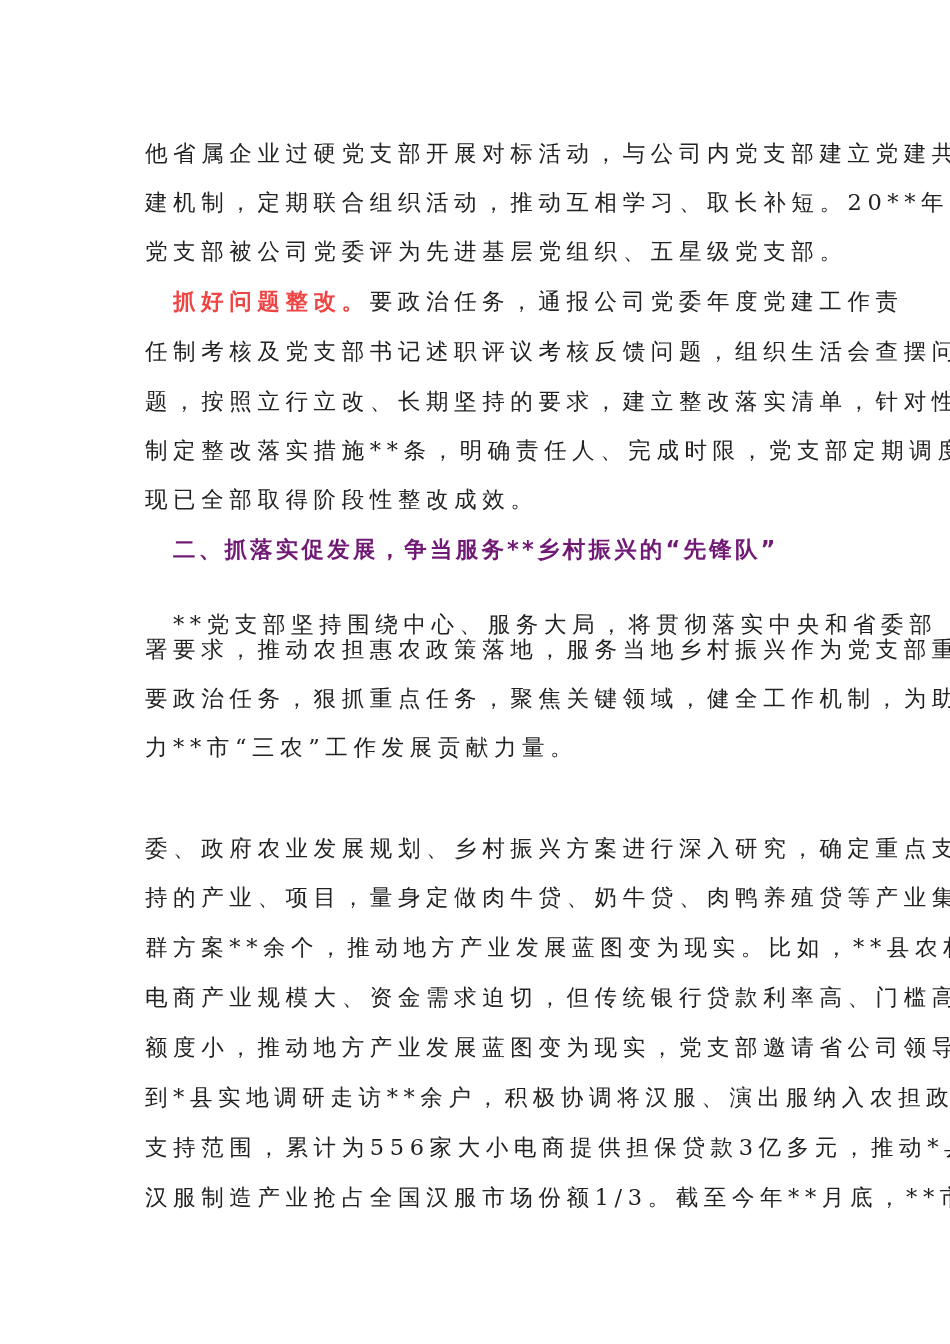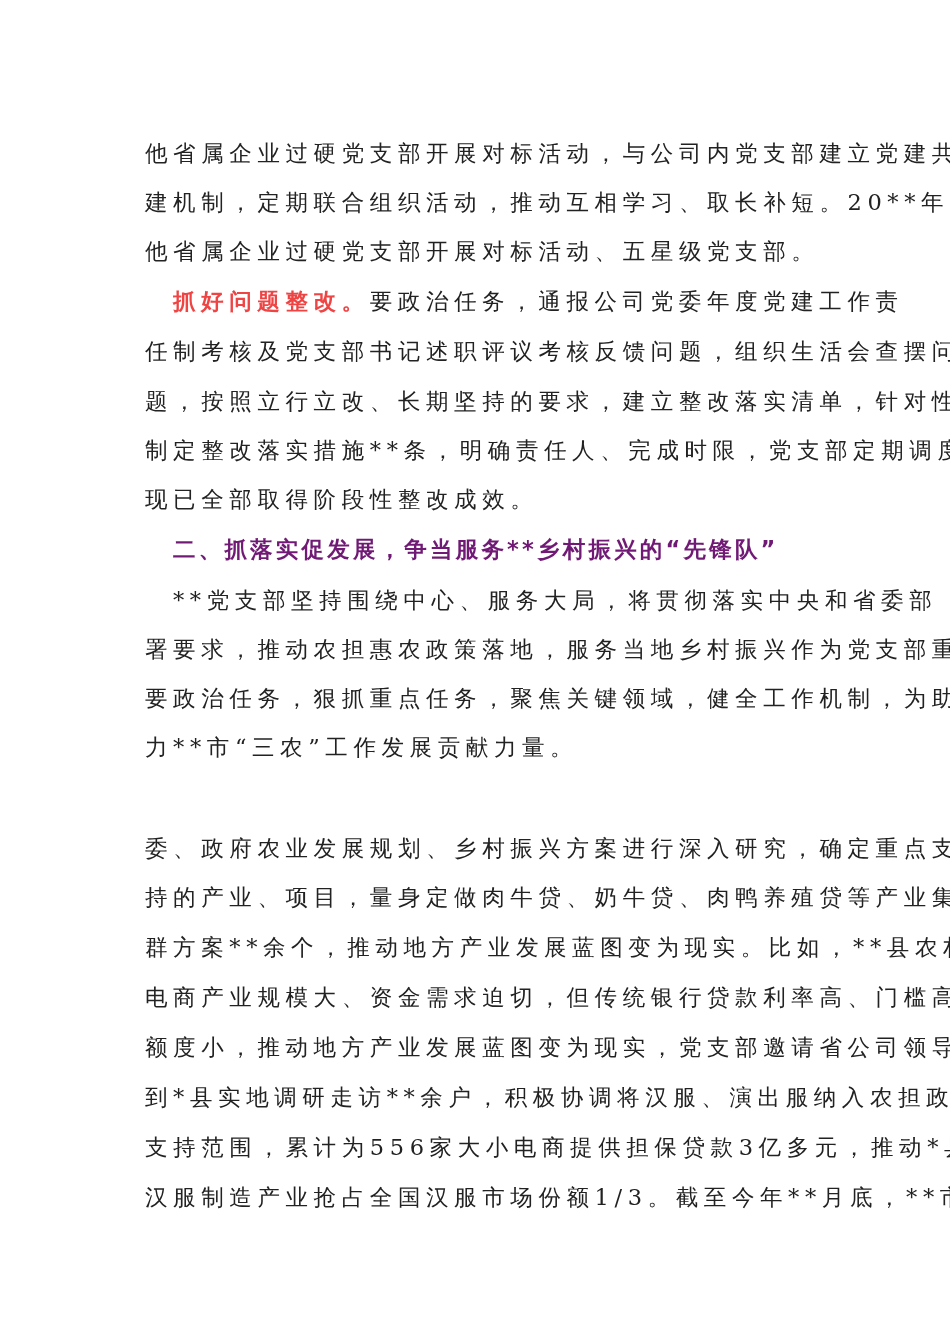--- a/index.html
+++ b/index.html
@@ -15,31 +15,31 @@
   .bold { font-weight:bold; color:#ef4444; }
   .heading { font-family:"DejaVu Sans", "Liberation Sans", sans-serif; font-weight:bold; color:#701a75; letter-spacing:3.2px; }
 </style>
 </head>
 <body>
 
 <div class="page">
 
   <div class="line" style="top:137px">他省属企业过硬党支部开展对标活动，与公司内党支部建立党建共</div>
   <div class="line" style="top:186px">建机制，定期联合组织活动，推动互相学习、取长补短。20**年，</div>
-  <div class="line" style="top:235px">他省属企业过硬党支部开展对标活动、五星级党支部。</div>
+  <div class="line" style="top:235px">党支部被公司党委评为先进基层党组织、五星级党支部。</div>
 
   <div class="line indent" style="top:285px"><span class="bold">抓好问题整改。</span><span>要政治任务，通报公司党委年度党建工作责</span></div>
   <div class="line" style="top:335px">任制考核及党支部书记述职评议考核反馈问题，组织生活会查摆问</div>
   <div class="line" style="top:385px">题，按照立行立改、长期坚持的要求，建立整改落实清单，针对性</div>
   <div class="line" style="top:434px">制定整改落实措施**条，明确责任人、完成时限，党支部定期调度，</div>
   <div class="line" style="top:483px">现已全部取得阶段性整改成效。</div>
 
   <div class="line indent heading" style="top:533px">二、抓落实促发展，争当服务**乡村振兴的“先锋队”</div>
 
-  <div class="line indent" style="top:584px">**党支部坚持围绕中心、服务大局，将贯彻落实中央和省委部</div>
+  <div class="line indent" style="top:608px">**党支部坚持围绕中心、服务大局，将贯彻落实中央和省委部</div>
   <div class="line" style="top:633px">署要求，推动农担惠农政策落地，服务当地乡村振兴作为党支部重</div>
   <div class="line" style="top:731px">力**市“三农”工作发展贡献力量。</div>
   <div class="line" style="top:682px">要政治任务，狠抓重点任务，聚焦关键领域，健全工作机制，为助</div>
 
   <div class="line" style="top:832px">委、政府农业发展规划、乡村振兴方案进行深入研究，确定重点支</div>
   <div class="line" style="top:881px">持的产业、项目，量身定做肉牛贷、奶牛贷、肉鸭养殖贷等产业集</div>
   <div class="line" style="top:931px">群方案**余个，推动地方产业发展蓝图变为现实。比如，**县农村</div>
   <div class="line" style="top:981px">电商产业规模大、资金需求迫切，但传统银行贷款利率高、门槛高、</div>
   <div class="line" style="top:1031px">额度小，推动地方产业发展蓝图变为现实，党支部邀请省公司领导</div>
   <div class="line" style="top:1081px">到*县实地调研走访**余户，积极协调将汉服、演出服纳入农担政策</div>

